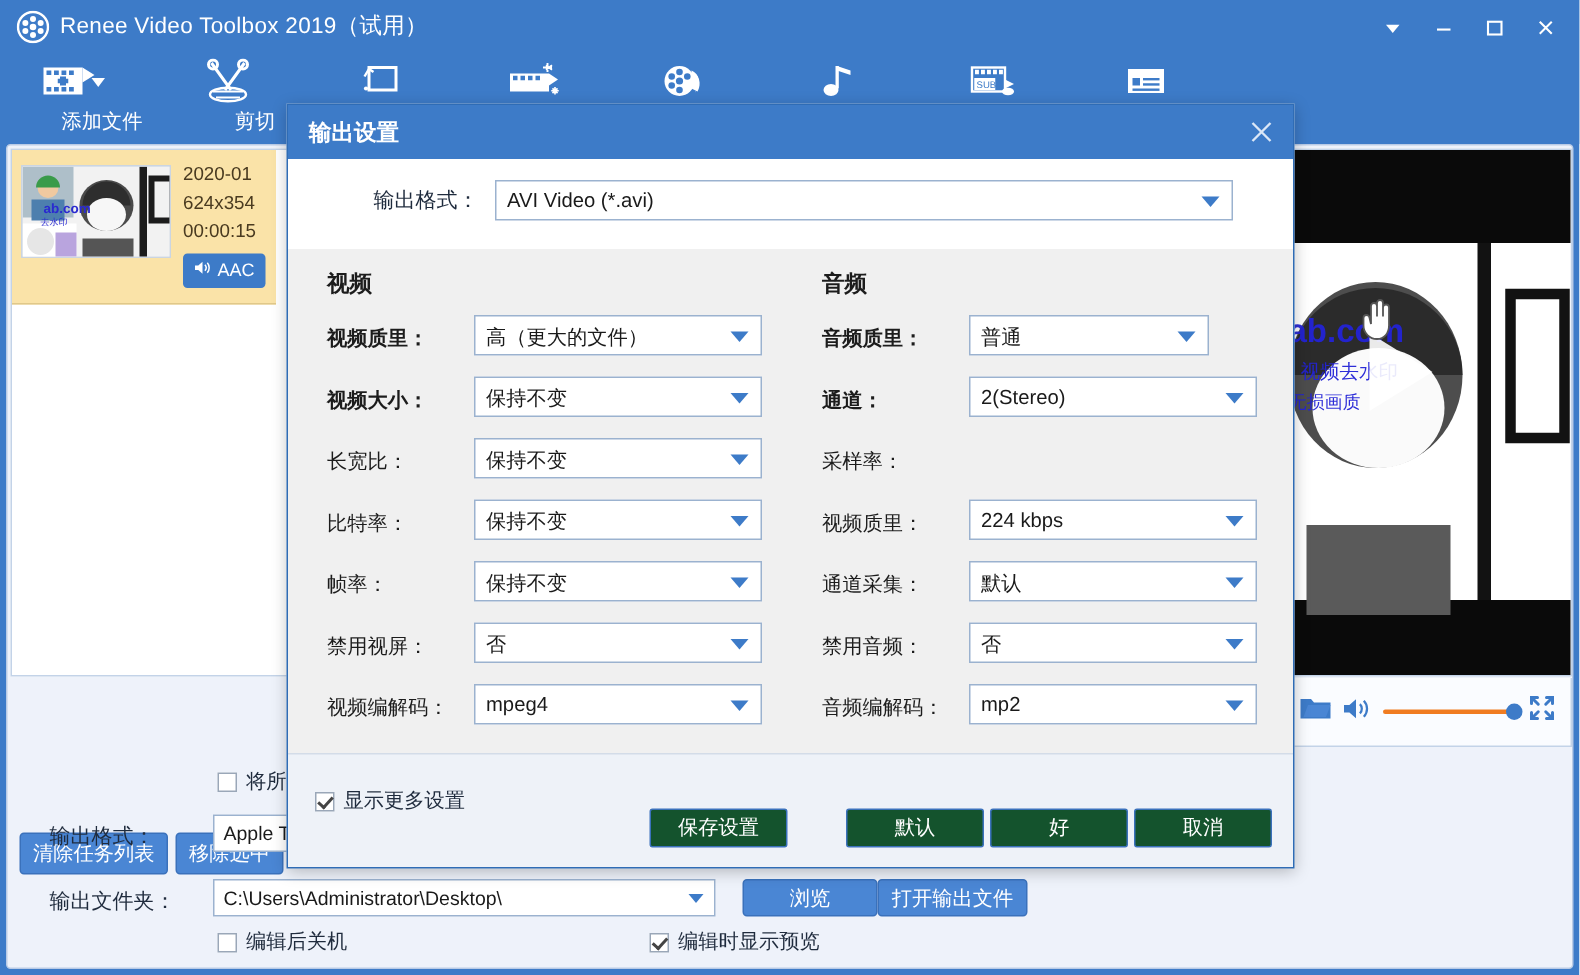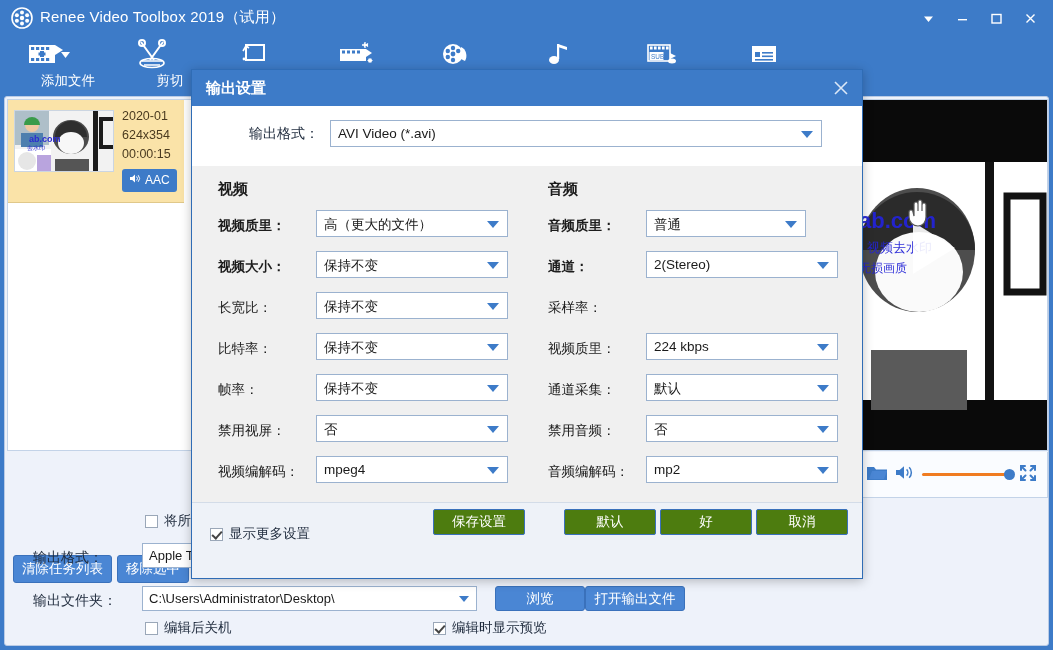--- a/index.html
+++ b/index.html
@@ -159,22 +159,22 @@
   }
   .dlg-body { position: relative; height: 336px; background: #f0f0f0; }
   .col-title { position: absolute; font-size: 15px; font-weight: bold; color: #1c1c1c; }
   .f-lbl { position: absolute; font-size: 13.5px; color: #1c1c1c; }
   .f-lbl.b { font-weight: bold; text-align: right; }
   .dlg-foot {
     position: absolute; left: 0; bottom: 0; width: 100%; height: 76px;
     background: #eef2f8; border-top: 1px solid #d3dce8;
   }
   .dlg-btn {
-    position: absolute; top: 6px; height: 26px; width: 92px;
-    background: #4d7c0f; color: #fff; border: 1px solid #3a71bb;
+    position: absolute; top: 36px; height: 26px; width: 92px;
+    background: #14532d; color: #fff; border: 1px solid #3a71bb;
     font-size: 13.5px; display: flex; align-items: center; justify-content: center;
     border-radius: 2px;
   }
 </style>
 </head>
 <body>
 
 <div id="app">
 
   <div class="titlebar">

